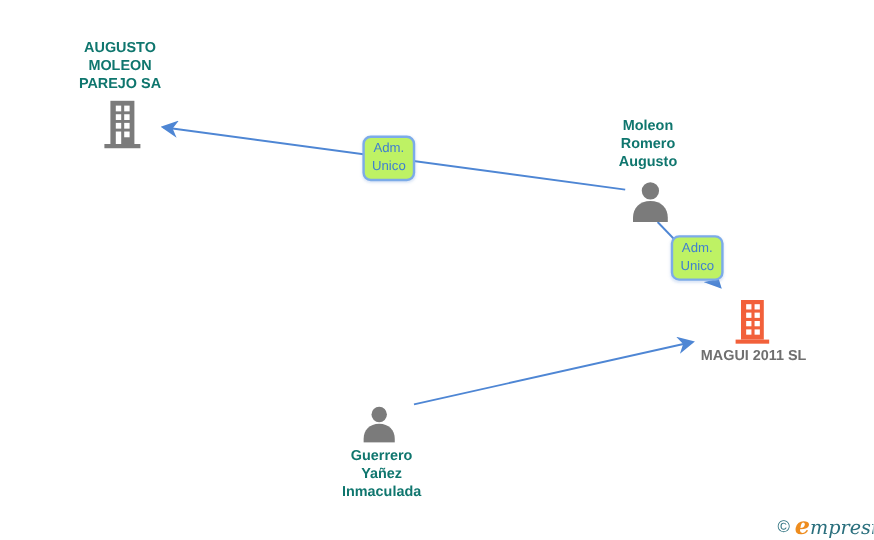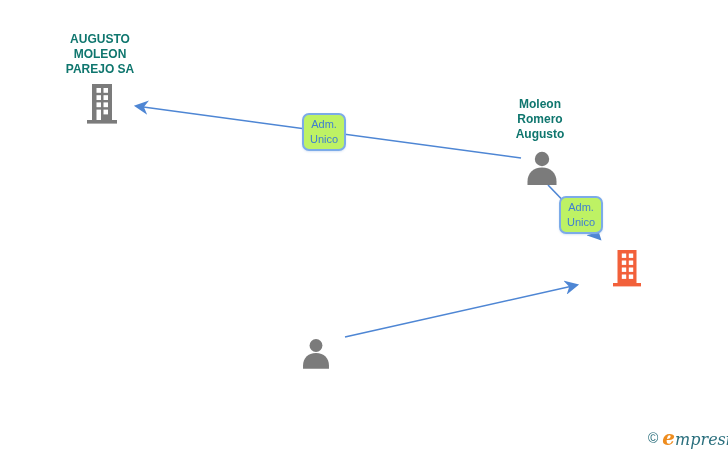--- a/index.html
+++ b/index.html
@@ -101,26 +101,30 @@
       <rect x="10.8" y="4.5" width="4.4" height="4.4" fill="#ffffff"></rect>
       <rect x="17.8" y="4.5" width="4.4" height="4.4" fill="#ffffff"></rect>
       <rect x="10.8" y="11.5" width="4.4" height="4.4" fill="#ffffff"></rect>
       <rect x="17.8" y="11.5" width="4.4" height="4.4" fill="#ffffff"></rect>
       <rect x="10.8" y="18.5" width="4.4" height="4.4" fill="#ffffff"></rect>
       <rect x="17.8" y="18.5" width="4.4" height="4.4" fill="#ffffff"></rect>
       <rect x="10.8" y="25.5" width="4.4" height="4.4" fill="#ffffff"></rect>
       <rect x="17.8" y="25.5" width="4.4" height="4.4" fill="#ffffff"></rect>
     </svg>
   </div>
+  <div class="node-label node-label-c">MAGUI 2011 SL</div>
 
   <div class="node-icon icon-d">
     <svg width="34" height="31" viewBox="0 0 38 34">
       <circle cx="19" cy="8" r="7.2" fill="#7b7b7b"></circle>
       <path d="M19,16.5 C10,16.5 4.5,22.5 4.5,30.5 L4.5,34 L33.5,34 L33.5,30.5 C33.5,22.5 28,16.5 19,16.5 Z" fill="#7b7b7b"></path>
     </svg>
   </div>
+  <div class="node-label node-label-d">Guerrero
+Yañez
+Inmaculada</div>
 
   <div class="watermark">
     <span class="wm-copy">©</span>
     <span class="wm-brand"><span class="wm-e">e</span><span>mpresia</span></span>
   </div>
 
 </div>
 
 </body></html>

